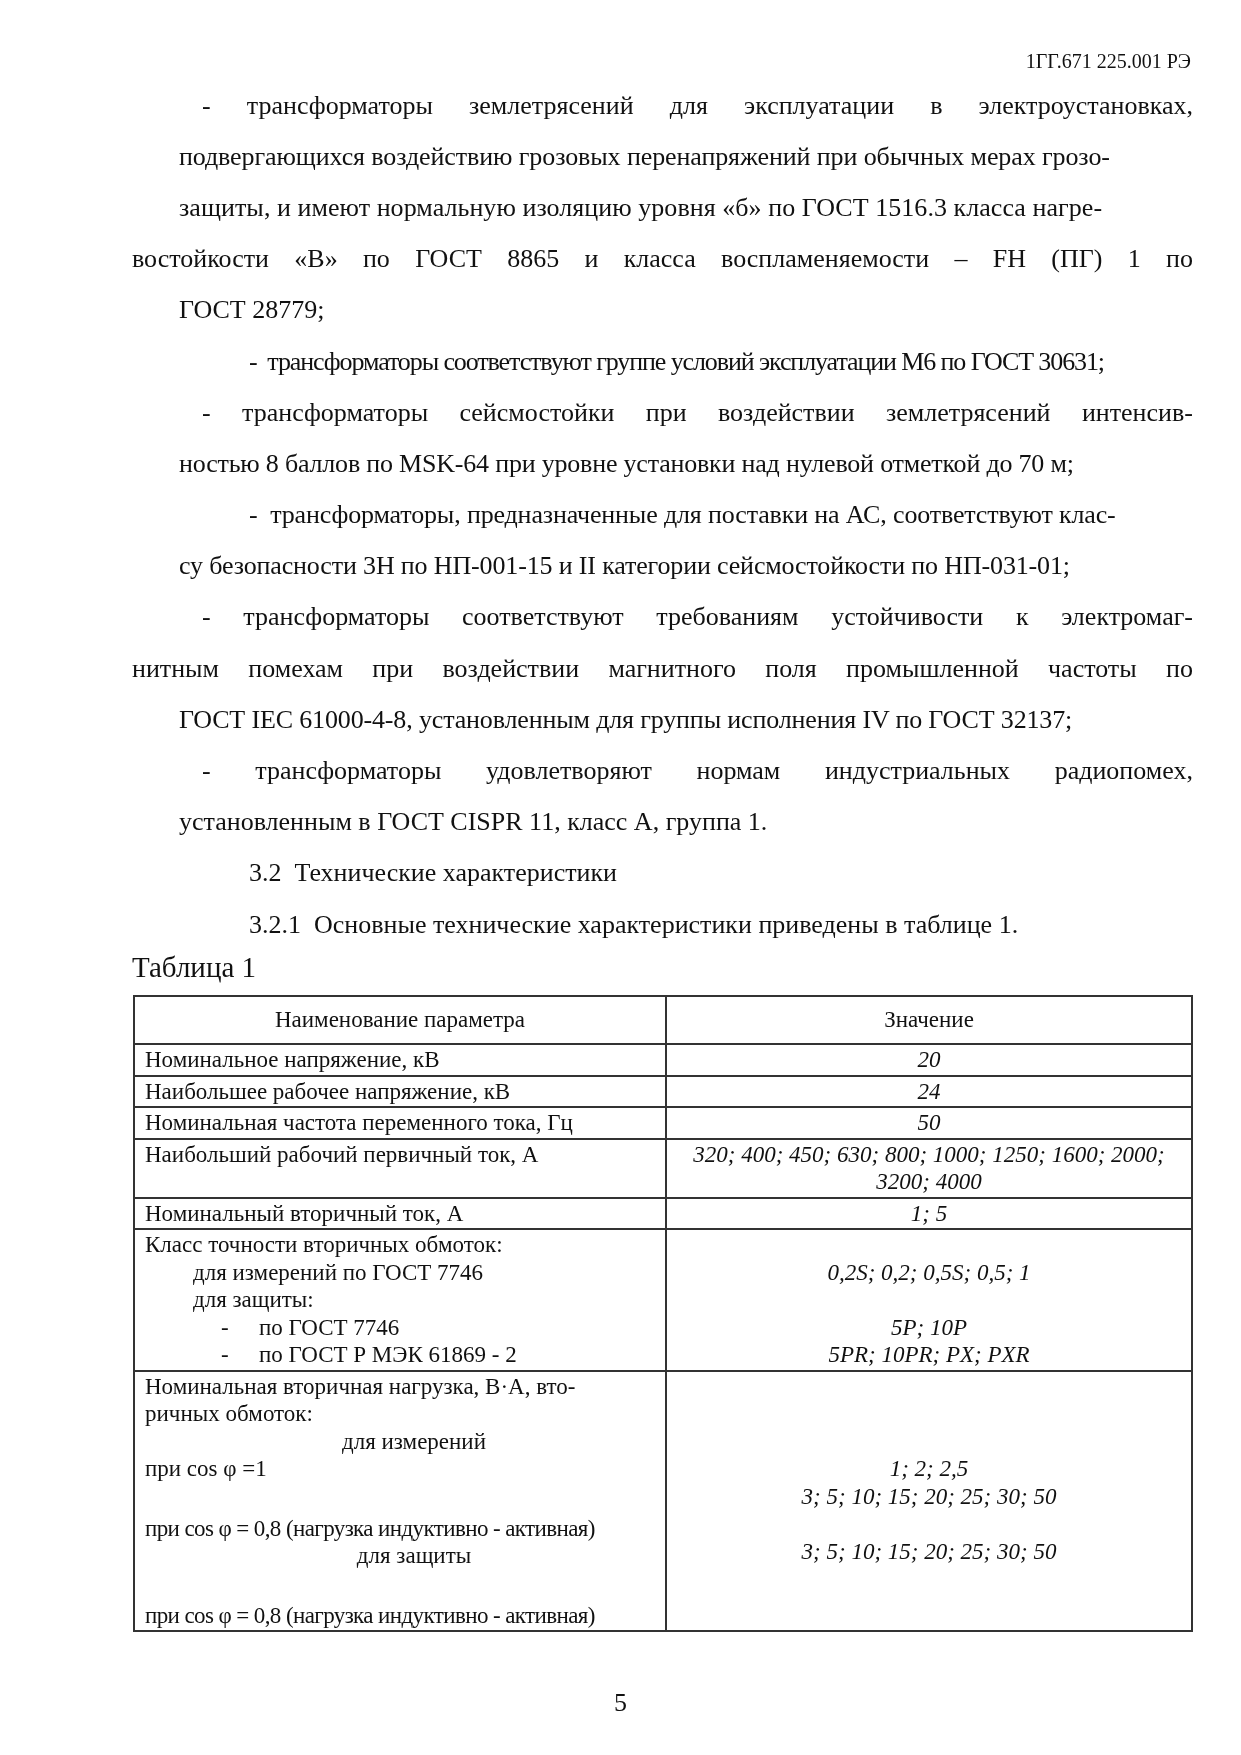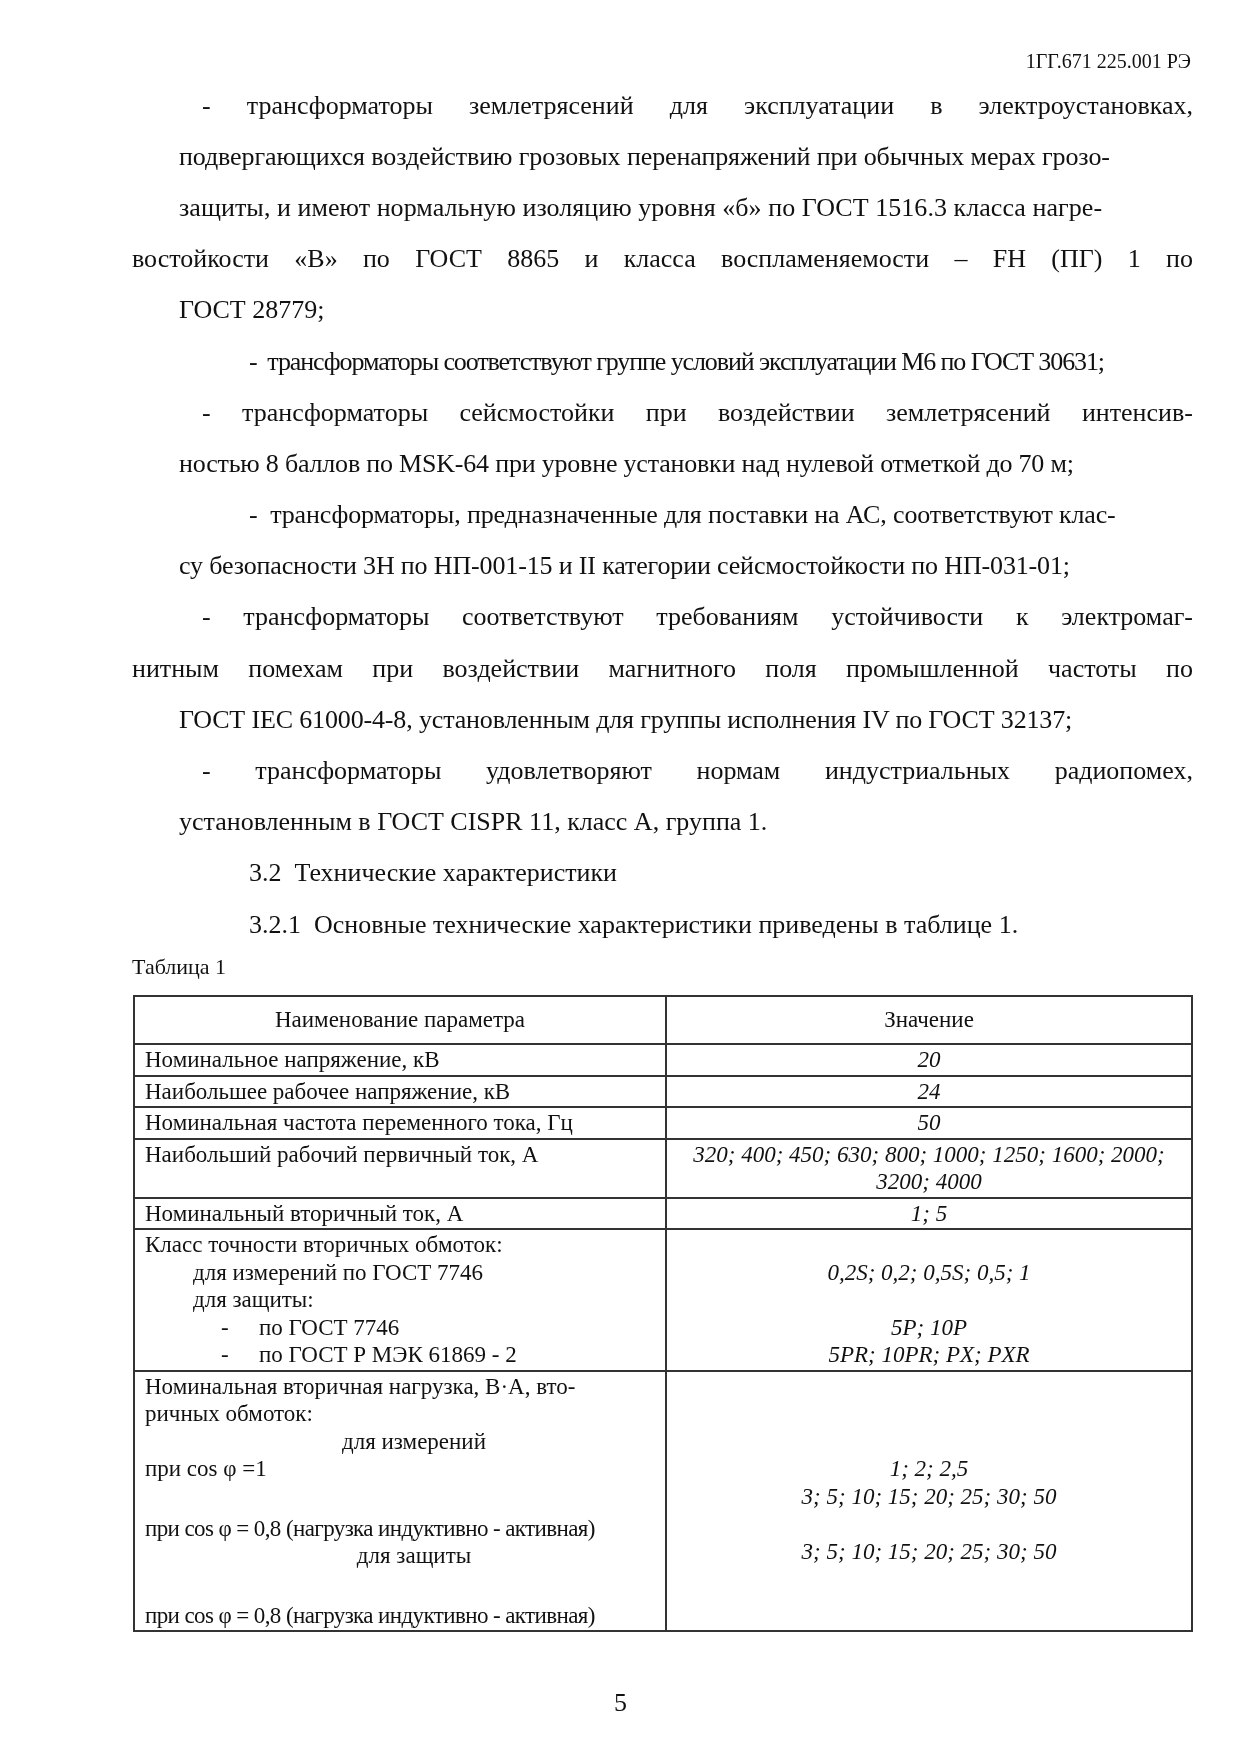--- a/index.html
+++ b/index.html
@@ -21,21 +21,21 @@
       display: flex; justify-content: space-between; align-items: center;
     }
     .line.indent { padding-left: 70px; }
     .line.left { justify-content: flex-start; }
     .line.left span { white-space: pre; margin-left: 47px; }
     .line.cond { letter-spacing: -1.1px; }
     .line .w { white-space: pre; }
 
     .table-caption {
       position: absolute; left: 132px; top: 952px;
-      font-size: 22px; line-height: 30px;
+      font-size: 29px; line-height: 30px;
     }
     table.spec {
       position: absolute; left: 133px; top: 995px; width: 1060px;
       border-collapse: collapse; font-size: 23px; line-height: 27.5px;
     }
     table.spec td, table.spec th {
       border: 2px solid #333333; vertical-align: top;
       padding: 1px 10px; font-weight: normal;
     }
     table.spec th { height: 44px; vertical-align: middle; text-align: center; }

